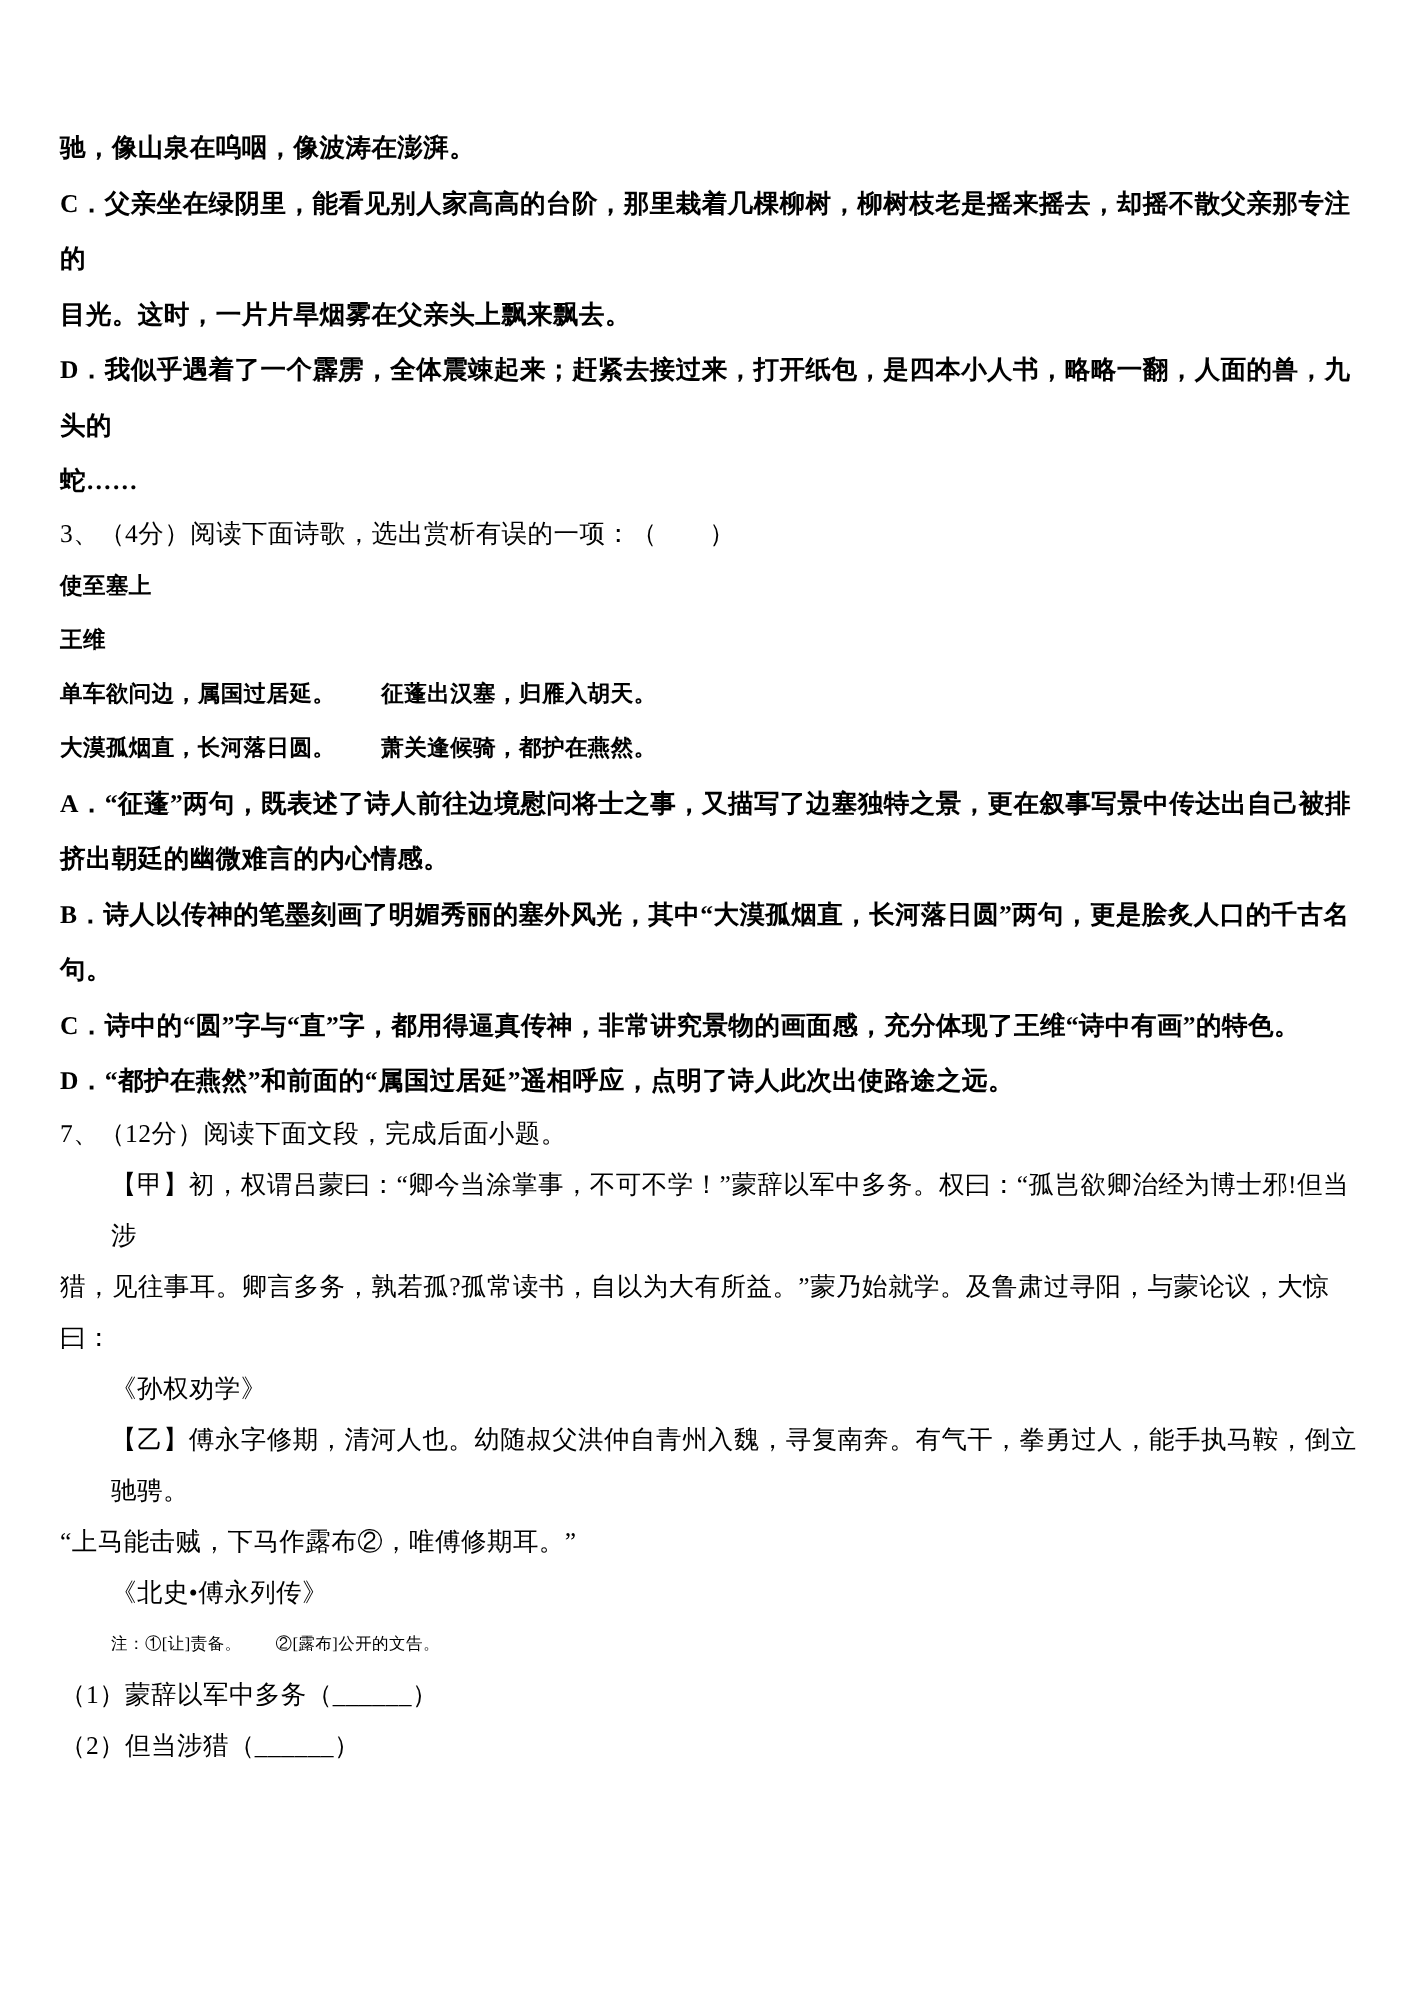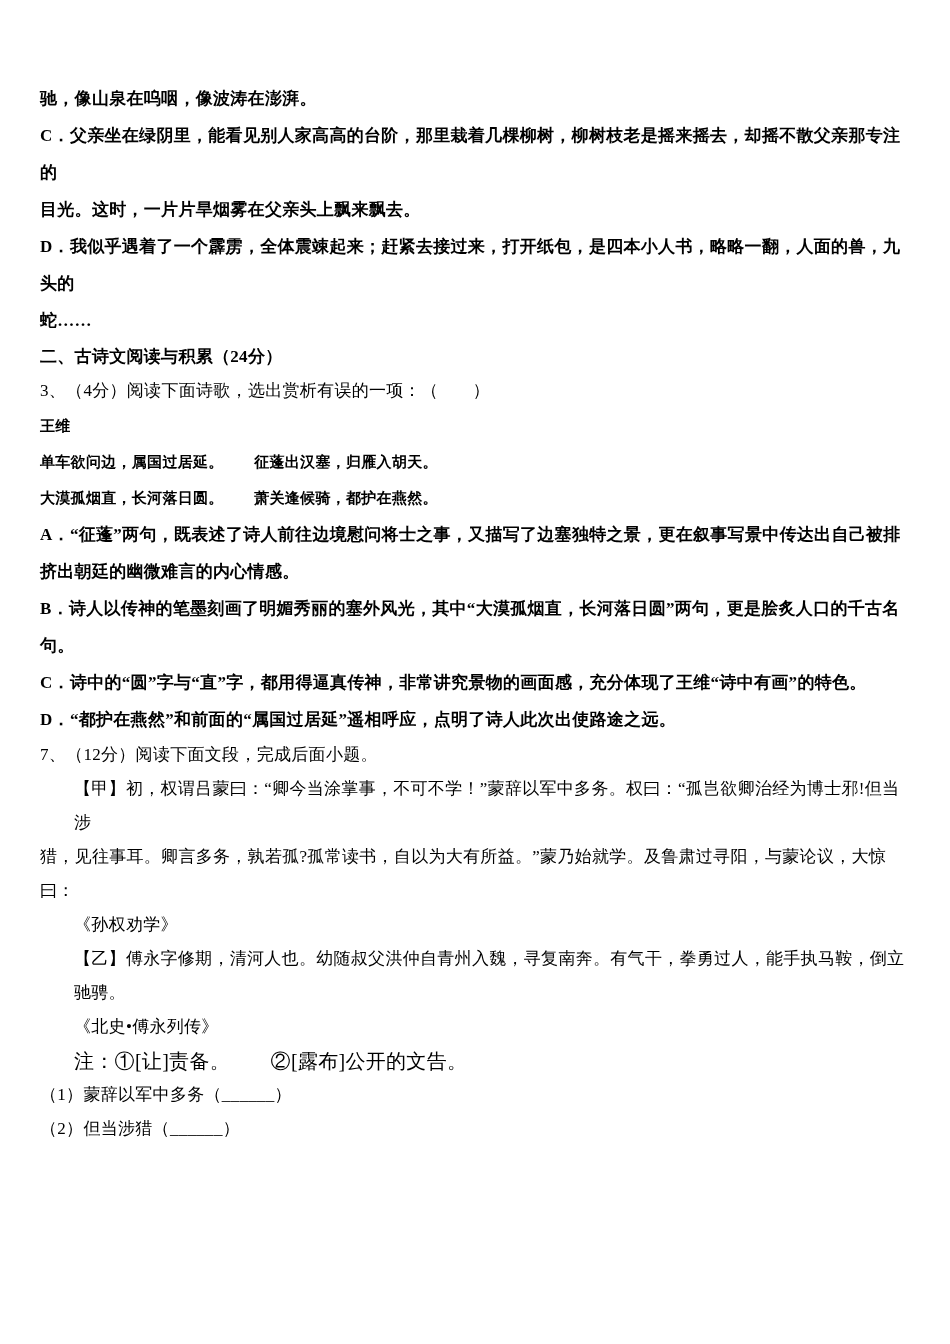--- a/index.html
+++ b/index.html
@@ -35,51 +35,52 @@
   .line.heading {
     font-weight: bold;
     line-height: 35px;
   }
   .line.poem {
     font-weight: bold;
     font-size: 15px;
     line-height: 36px;
   }
   .line.note {
-    font-size: 20px;
+    font-size: 11px;
     line-height: 34px;
   }
   .line.indent {
     padding-left: 34px;
   }
 </style>
 </head>
 <body>
 
 <div class="page">
   <div class="doc-body">
       <div class="line bold">驰，像山泉在呜咽，像波涛在澎湃。</div>
       <div class="line bold">C．父亲坐在绿阴里，能看见别人家高高的台阶，那里栽着几棵柳树，柳树枝老是摇来摇去，却摇不散父亲那专注的</div>
       <div class="line bold">目光。这时，一片片旱烟雾在父亲头上飘来飘去。</div>
       <div class="line bold">D．我似乎遇着了一个霹雳，全体震竦起来；赶紧去接过来，打开纸包，是四本小人书，略略一翻，人面的兽，九头的</div>
       <div class="line bold">蛇……</div>
-      <div class="line heading">二、古诗文阅读与积累（24分）</div>
       <div class="line">3、（4分）阅读下面诗歌，选出赏析有误的一项：（　　）</div>
+      <div class="line poem">使至塞上</div>
       <div class="line poem">王维</div>
       <div class="line poem">单车欲问边，属国过居延。　　征蓬出汉塞，归雁入胡天。</div>
       <div class="line poem">大漠孤烟直，长河落日圆。　　萧关逢候骑，都护在燕然。</div>
       <div class="line bold">A．“征蓬”两句，既表述了诗人前往边境慰问将士之事，又描写了边塞独特之景，更在叙事写景中传达出自己被排</div>
       <div class="line bold">挤出朝廷的幽微难言的内心情感。</div>
       <div class="line bold">B．诗人以传神的笔墨刻画了明媚秀丽的塞外风光，其中“大漠孤烟直，长河落日圆”两句，更是脍炙人口的千古名</div>
       <div class="line bold">句。</div>
       <div class="line bold">C．诗中的“圆”字与“直”字，都用得逼真传神，非常讲究景物的画面感，充分体现了王维“诗中有画”的特色。</div>
       <div class="line bold">D．“都护在燕然”和前面的“属国过居延”遥相呼应，点明了诗人此次出使路途之远。</div>
       <div class="line">7、（12分）阅读下面文段，完成后面小题。</div>
       <div class="line indent">【甲】初，权谓吕蒙曰：“卿今当涂掌事，不可不学！”蒙辞以军中多务。权曰：“孤岂欲卿治经为博士邪!但当涉</div>
       <div class="line">猎，见往事耳。卿言多务，孰若孤?孤常读书，自以为大有所益。”蒙乃始就学。及鲁肃过寻阳，与蒙论议，大惊曰：</div>
       <div class="line indent">《孙权劝学》</div>
       <div class="line indent">【乙】傅永字修期，清河人也。幼随叔父洪仲自青州入魏，寻复南奔。有气干，拳勇过人，能手执马鞍，倒立驰骋。</div>
+      <div class="line">“上马能击贼，下马作露布②，唯傅修期耳。”</div>
       <div class="line indent">《北史•傅永列传》</div>
       <div class="line note indent">注：①[让]责备。　　②[露布]公开的文告。</div>
       <div class="line">（1）蒙辞以军中多务（______）</div>
       <div class="line">（2）但当涉猎（______）</div>
     </div>
 </div>
 
 </body></html>

